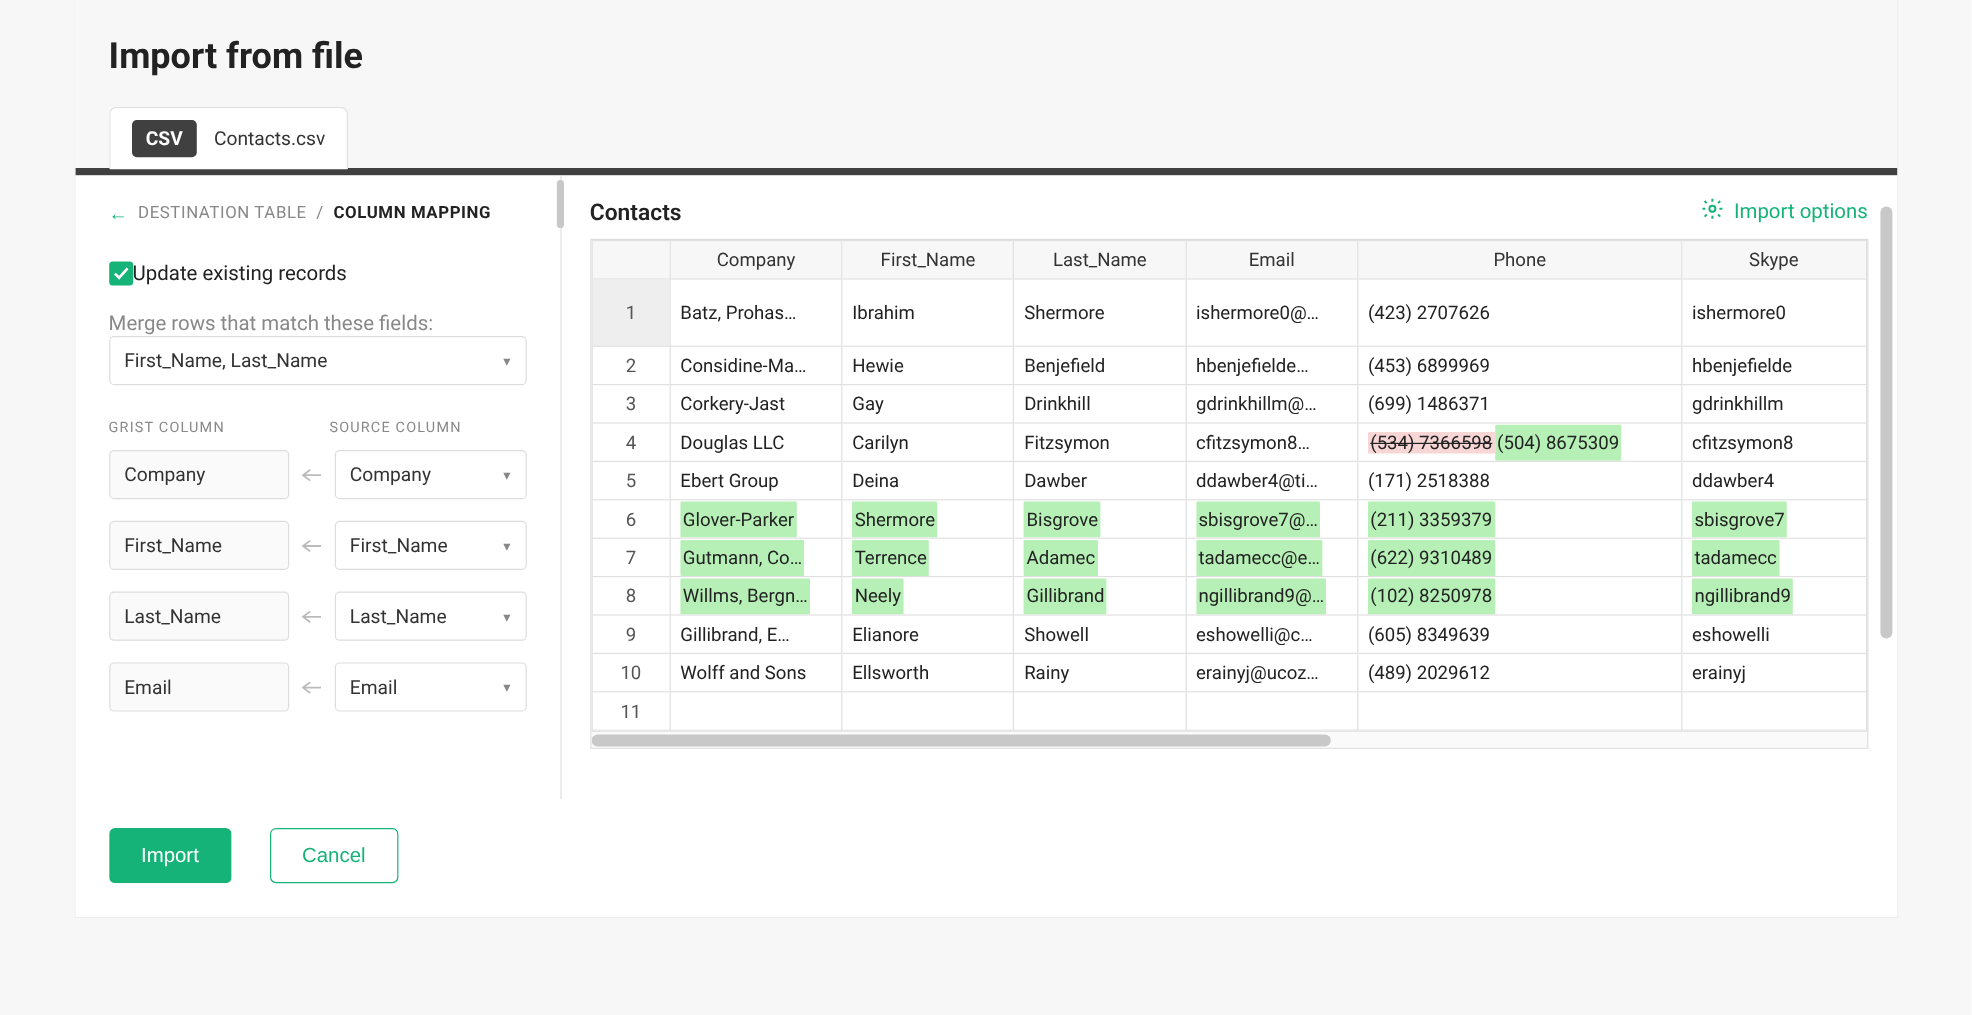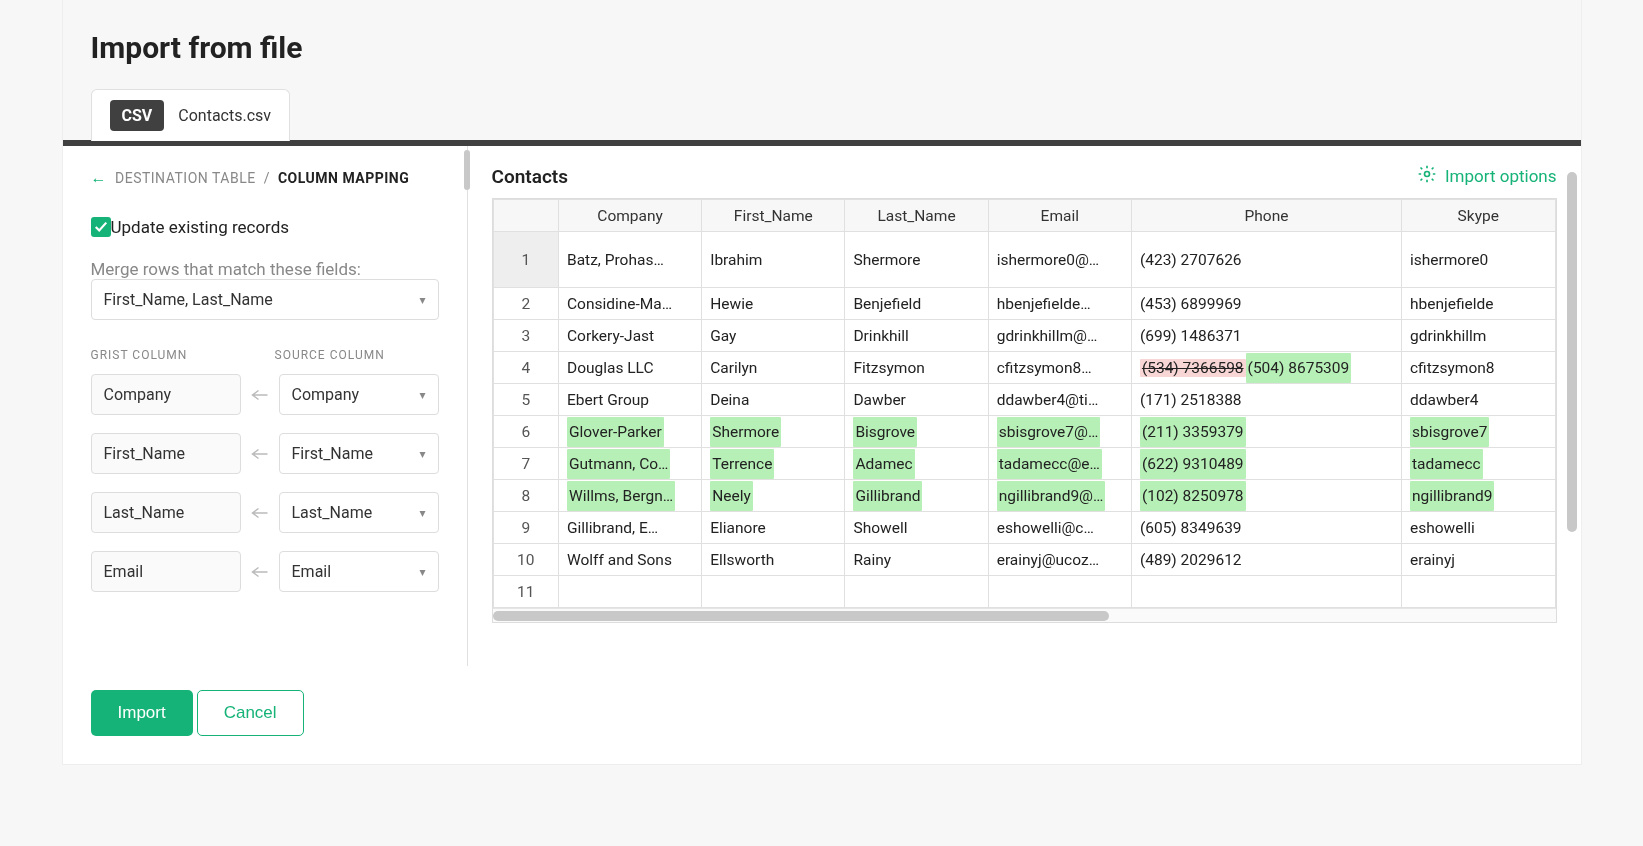--- a/index.html
+++ b/index.html
@@ -232,21 +232,21 @@
     top: 26px;
     width: 10px;
     height: 360px;
     background: #c8c8c8;
     border-radius: 5px;
   }
 
   .footer {
     padding: 24px 28px 28px 28px;
     display: flex;
-    gap: 4px;
+    gap: 32px;
   }
   .btn {
     padding: 12px 26px;
     border-radius: 5px;
     font-size: 17px;
     cursor: pointer;
     border: 1px solid transparent;
   }
   .btn-primary { background: #16b378; color: #fff; }
   .btn-secondary { background: #fff; color: #16b378; border: 1px solid #16b378; }

